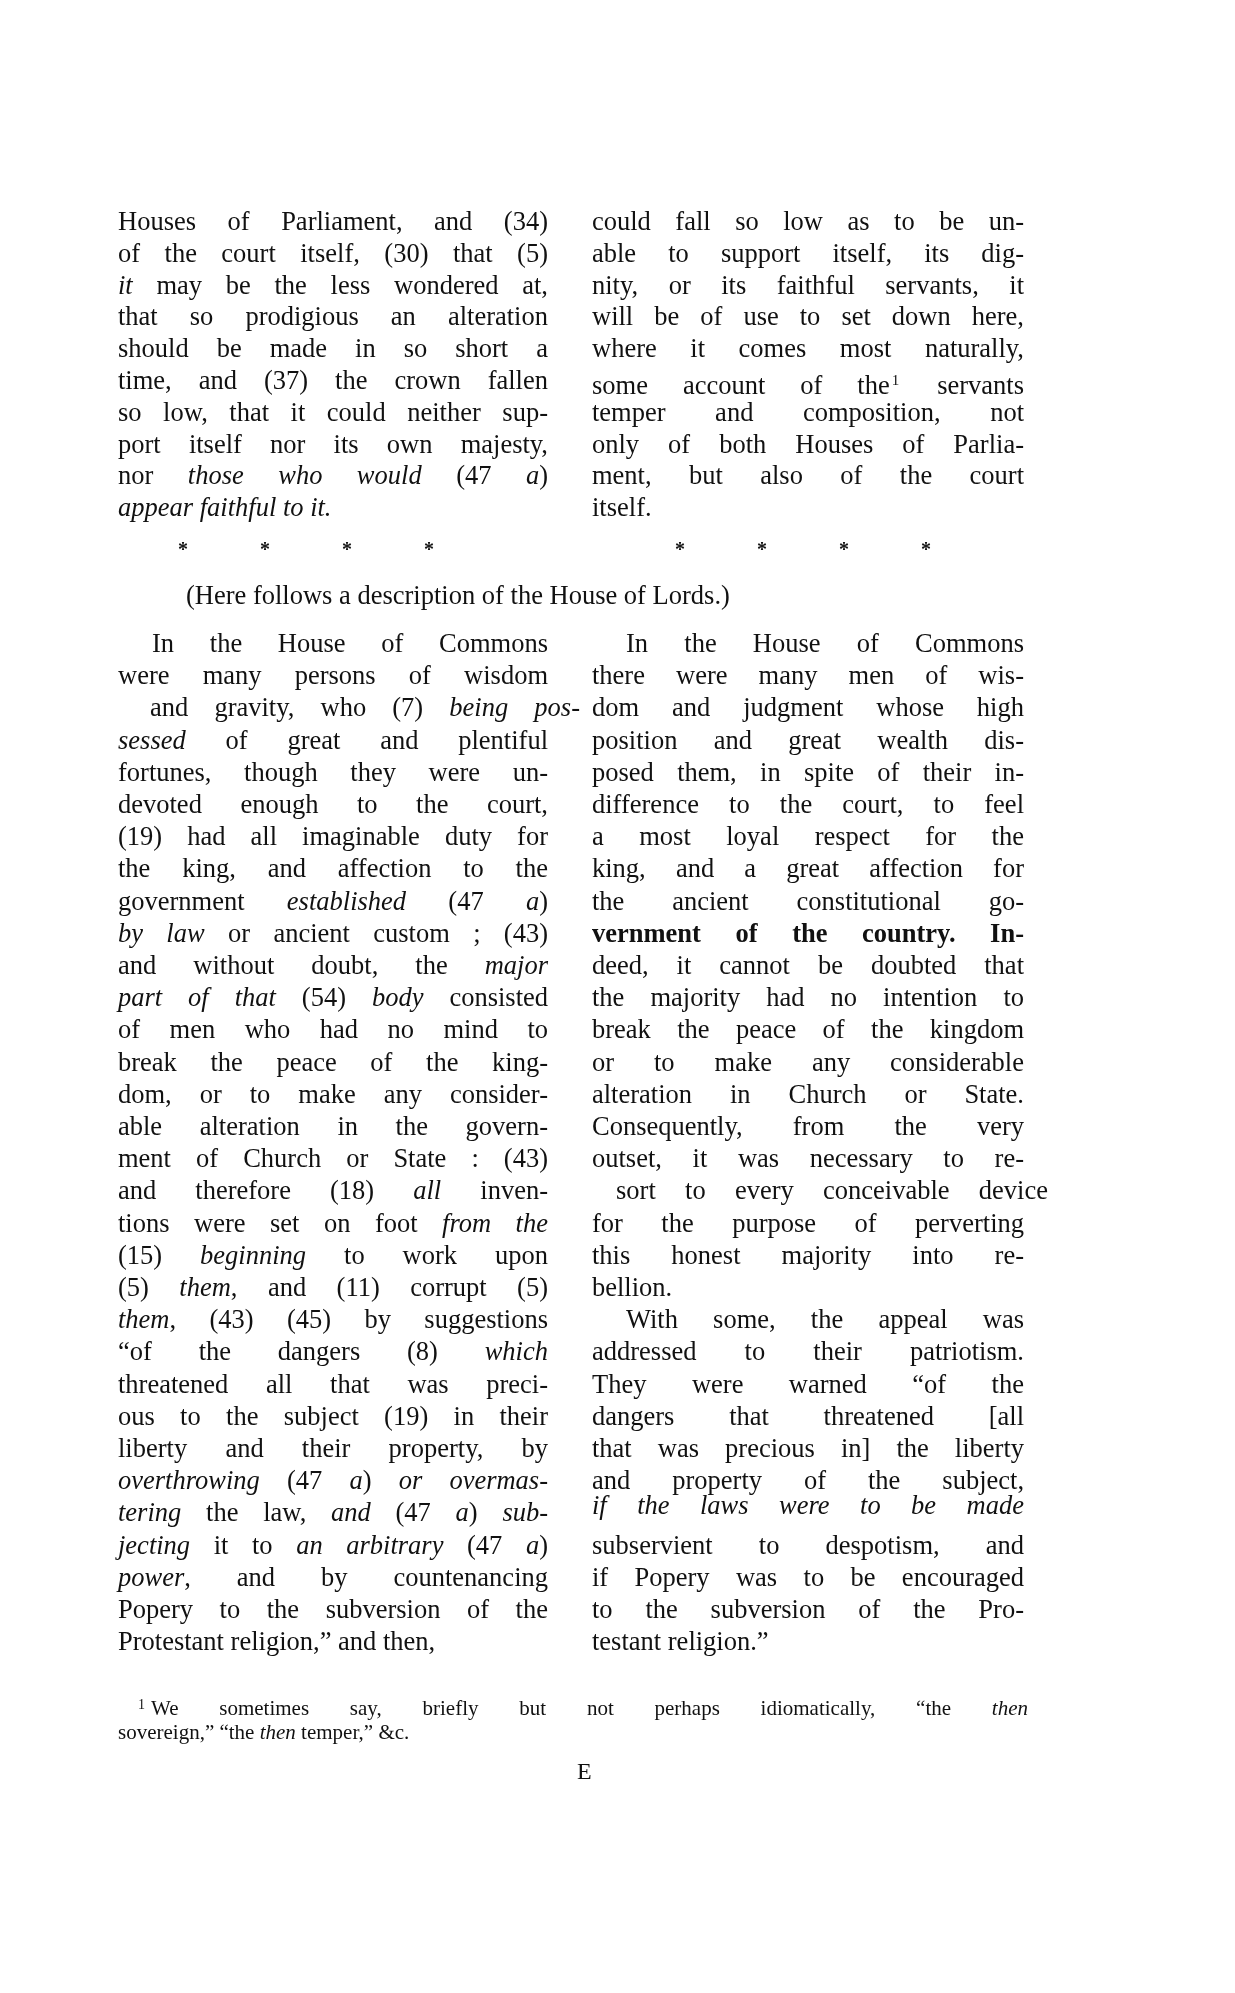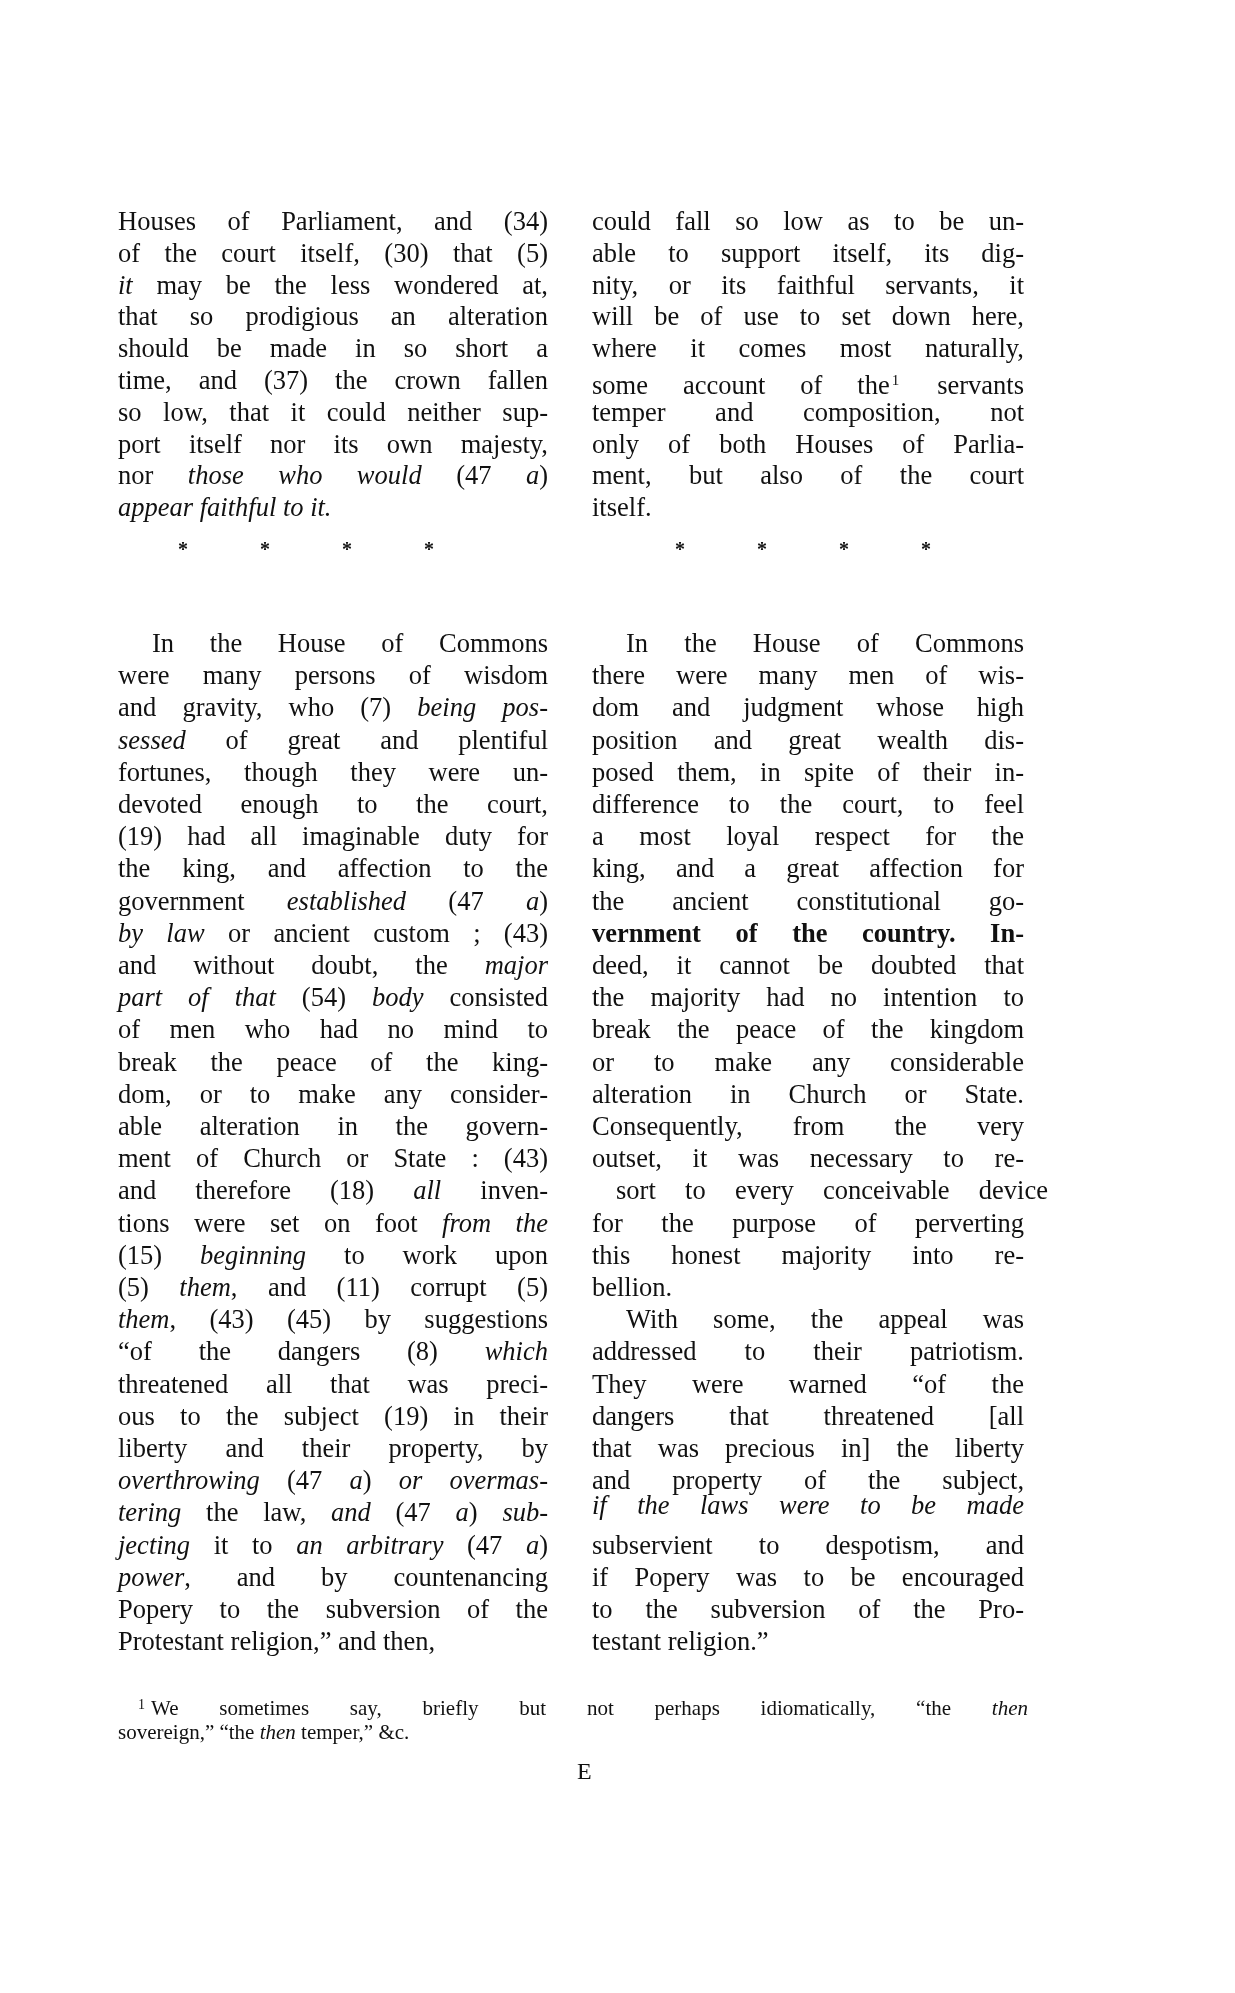--- a/index.html
+++ b/index.html
@@ -63,25 +63,26 @@
     <span style="left:82px;">*</span>
     <span style="left:164px;">*</span>
     <span style="left:246px;">*</span>
   </div>
   <div class="stars" style="left:675px; width:300px;">
     <span style="left:0px;">*</span>
     <span style="left:82px;">*</span>
     <span style="left:164px;">*</span>
     <span style="left:246px;">*</span>
   </div>
+  <div class="note-line">(Here follows a description of the House of Lords.)</div>
 
   <div class="column col-left" id="s2-left" style="top:627px;">
       <div class="line indent" style="top: 0px;"><span>In the House of Commons</span></div>
       <div class="line" style="top: 32.2px;"><span>were many persons of wisdom</span></div>
-      <div class="line" style="top: 64.4px;"><span>and gravity, who (7) </span><i>being pos-</i></div>
+      <div class="line" style="top: 64.4px; margin-left: 32px;"><span>and gravity, who (7) </span><i>being pos-</i></div>
       <div class="line" style="top: 96.6px;"><i>sessed</i><span> of great and plentiful</span></div>
       <div class="line" style="top: 128.8px;"><span>fortunes, though they were un-</span></div>
       <div class="line" style="top: 161px;"><span>devoted enough to the court,</span></div>
       <div class="line" style="top: 193.2px;"><span>(19) had all imaginable duty for</span></div>
       <div class="line" style="top: 225.4px;"><span>the king, and affection to the</span></div>
       <div class="line" style="top: 257.6px;"><span>government </span><i>established</i><span> (47 </span><i>a</i><span>)</span></div>
       <div class="line" style="top: 289.8px;"><i>by law</i><span> or ancient custom ; (43)</span></div>
       <div class="line" style="top: 322px;"><span>and without doubt, the </span><i>major</i></div>
       <div class="line" style="top: 354.2px;"><i>part of that</i><span> (54) </span><i>body</i><span> consisted</span></div>
       <div class="line" style="top: 386.4px;"><span>of men who had no mind to</span></div>

